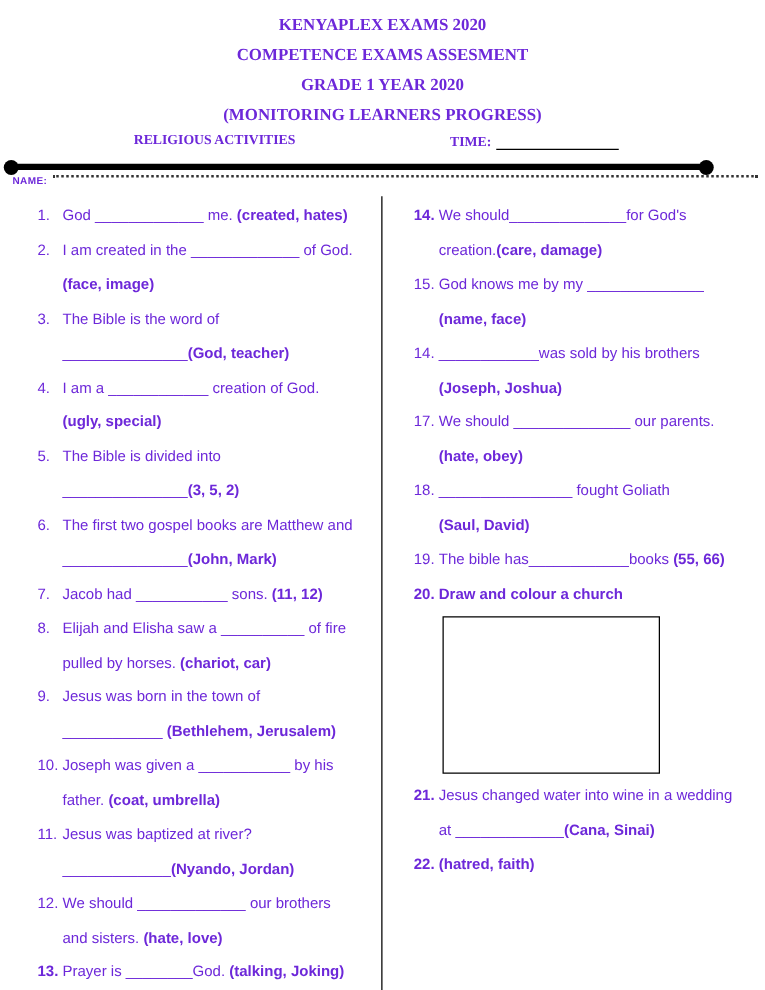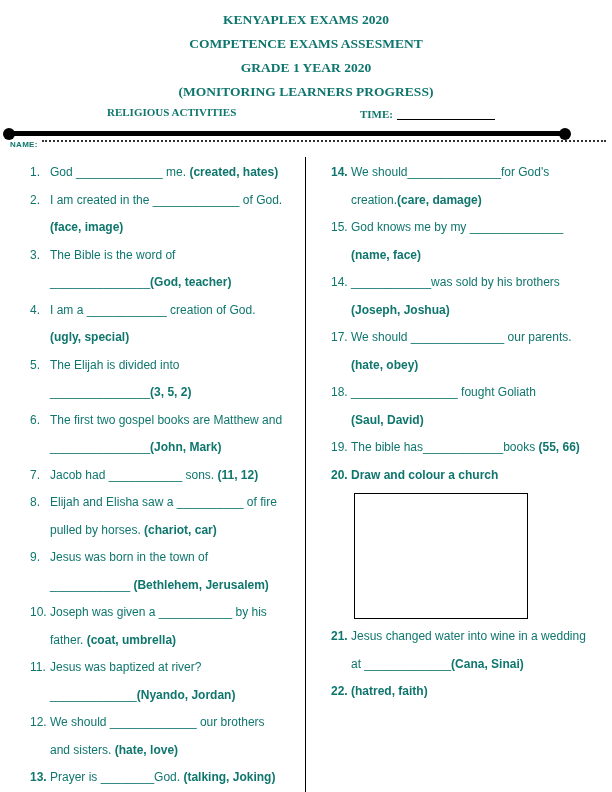--- a/index.html
+++ b/index.html
@@ -1,20 +1,20 @@
 <!DOCTYPE html>
 <html><head>
 <meta charset="utf-8">
 <style>
   html,body{margin:0;padding:0;background:#ffffff;}
   .page{
     position:relative;
     width:612px;height:792px;
     background:#ffffff;
-    color:#0f766e;
+    color:#6d28d9;
     font-family:"Liberation Sans", sans-serif;
     font-size:12px;
     overflow:hidden;
   }
   
   .header{
     padding-top:8px;
     text-align:center;
     font-family:"Liberation Serif", serif;
     font-weight:bold;
@@ -102,21 +102,21 @@
           <span class="qtext"><span>The Bible is the word of
 _______________</span><span class="b">(God, teacher)</span></span>
         </div>
         <div class="q">
           <span class="qnum">4.</span>
           <span class="qtext"><span>I am a ____________ creation of God.
 </span><span class="b">(ugly, special)</span></span>
         </div>
         <div class="q">
           <span class="qnum">5.</span>
-          <span class="qtext"><span>The Elijah is divided into
+          <span class="qtext"><span>The Bible is divided into
 _______________</span><span class="b">(3, 5, 2)</span></span>
         </div>
         <div class="q">
           <span class="qnum">6.</span>
           <span class="qtext"><span>The first two gospel books are Matthew and
 _______________</span><span class="b">(John, Mark)</span></span>
         </div>
         <div class="q">
           <span class="qnum">7.</span>
           <span class="qtext"><span>Jacob had ___________ sons. </span><span class="b">(11, 12)</span></span>

